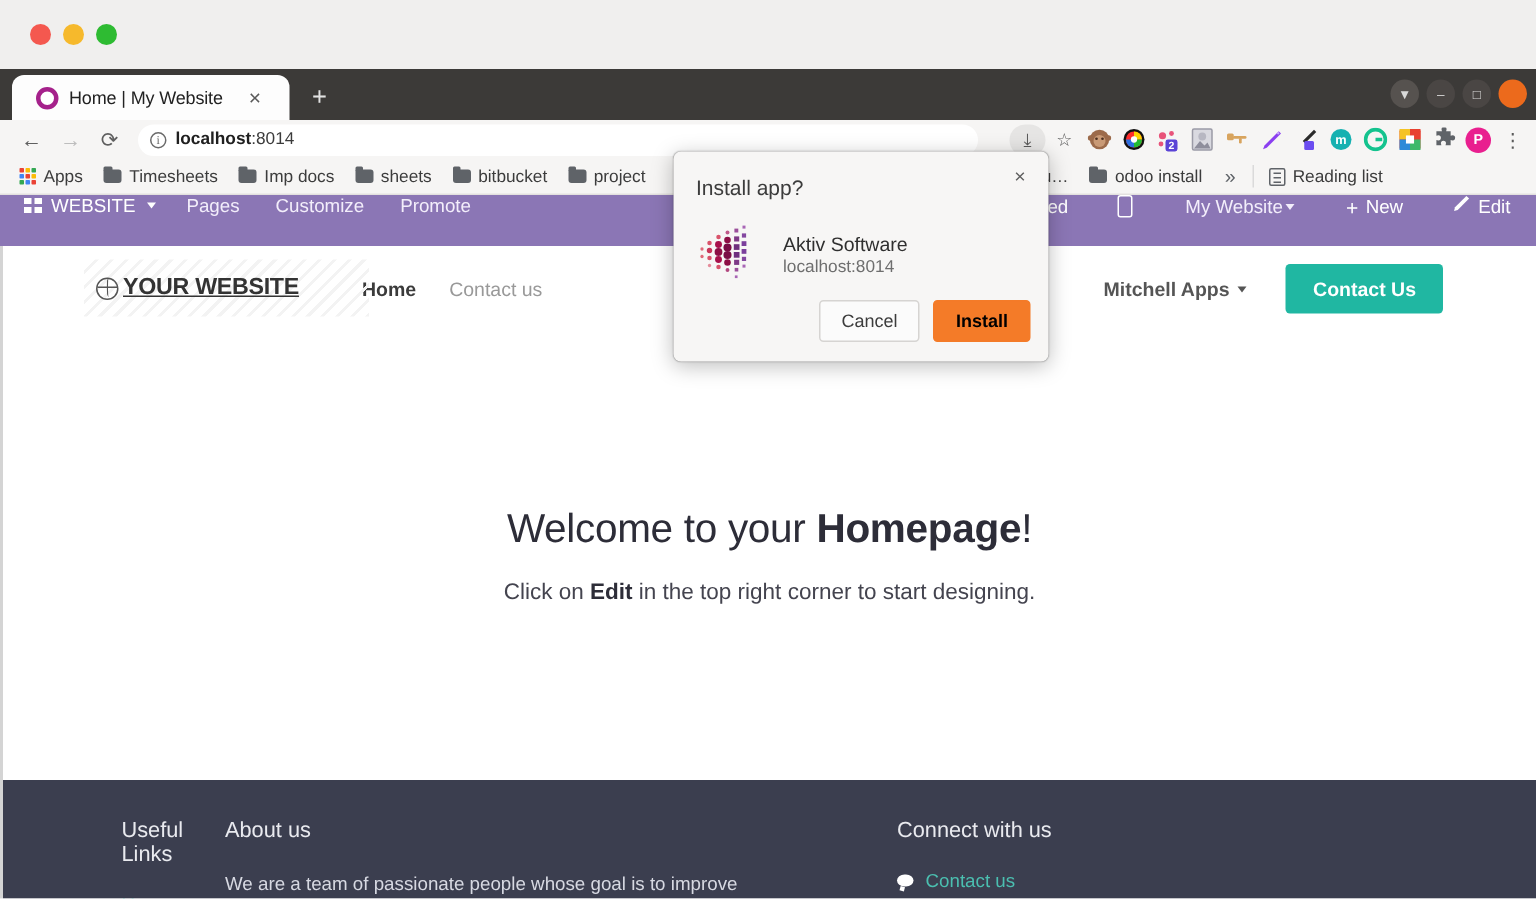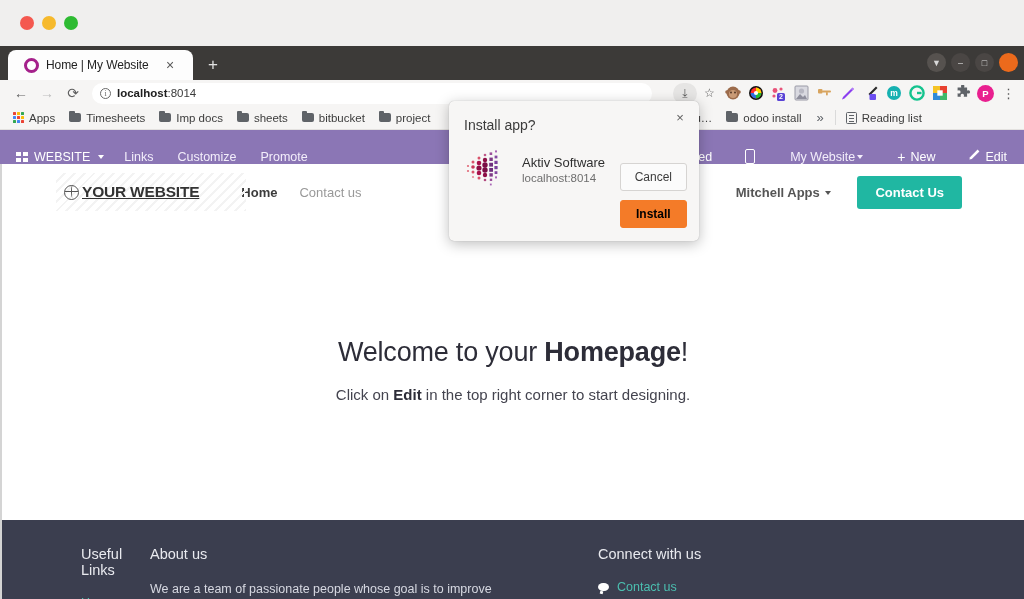--- a/index.html
+++ b/index.html
@@ -131,21 +131,21 @@
     position: relative;
   }
   .reading-ic::after {
     content: ""; position: absolute; left: 2px; top: 2px; width: 5px; height: 1.3px;
     background: #5f6368; box-shadow: 0 3px 0 #5f6368, 0 6px 0 #5f6368;
   }
 
   
   .odoo-bar {
     position: absolute; top: 130px; left: 0; width: 1024px; height: 34px;
-    background: #8b76b5; display: flex; align-items: flex-end;
+    background: #8b76b5; display: flex; align-items: flex-start;
     color: #fff; font-size: 12.5px; padding-left: 8px;
   }
   .odoo-brand { display: flex; align-items: center; gap: 6px; padding: 0 8px; cursor: pointer; }
   .brand-grid {
     width: 12px; height: 10px; display: grid;
     grid-template-columns: 1fr 1fr; grid-template-rows: 1fr 1fr; gap: 1.5px;
   }
   .brand-grid i { background: #fff; display: block; }
   .odoo-item { padding: 0 12px; cursor: pointer; font-size: 12.5px; color: #f3eefb; }
   .caret { display: inline-block; width: 0; height: 0; border-left: 3.5px solid transparent;
@@ -250,21 +250,21 @@
     font-size: 14px; color: #3c3c3c;
   }
   .dlg-close {
     position: absolute; right: 10px; top: 8px; width: 18px; height: 18px;
     color: #5f5f5f; font-size: 13px; line-height: 18px; text-align: center; cursor: pointer;
   }
   .dlg-app { position: absolute; left: 15px; top: 48px; display: flex; gap: 14px; align-items: center; }
   .dlg-logo { width: 44px; height: 40px; flex: 0 0 auto; }
   .dlg-app-name { font-size: 13px; color: #2f2f2f; margin-bottom: 2px; }
   .dlg-app-url { font-size: 11.5px; color: #6e6e6e; }
-  .dlg-actions { position: absolute; right: 12px; bottom: 13px; display: flex; gap: 9px; flex-direction: column; }
+  .dlg-actions { position: absolute; right: 12px; bottom: 13px; display: flex; gap: 9px; }
   .btn {
     font-size: 12px; padding: 6px 14px; border-radius: 3px; cursor: pointer;
     font-family: "Liberation Sans", sans-serif;
   }
   .btn-cancel { background: #fbfbfb; border: 1px solid #d6d4d2; color: #3c3c3c; }
   .btn-install { background: #f47b28; border: 1px solid #f47b28; color: #000000; font-weight: 600; }
 </style>
 </head>
 <body>
 
@@ -448,21 +448,21 @@
     <div class="odoo-brand">
       <span class="brand-grid">
           <i></i>
           <i></i>
           <i></i>
           <i></i>
         </span>
       <span>WEBSITE</span>
       <span class="caret"></span>
     </div>
-    <div class="odoo-item">Links</div>
+    <div class="odoo-item">Pages</div>
     <div class="odoo-item">Customize</div>
     <div class="odoo-item">Promote</div>
     <div class="odoo-right">
       <div class="toggle-pub">
         <span class="switch"></span>
         <span>Published</span>
       </div>
       <span class="mobile-ic"></span>
       <div class="odoo-item"><span>My Website</span><span class="caret"></span></div>
       <div class="od-new">

